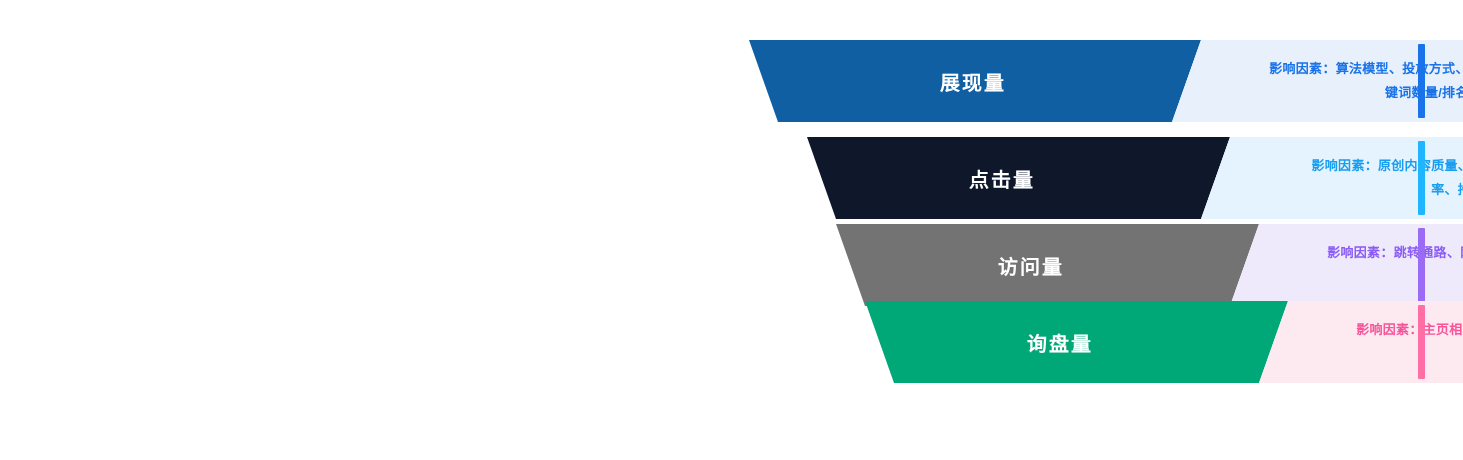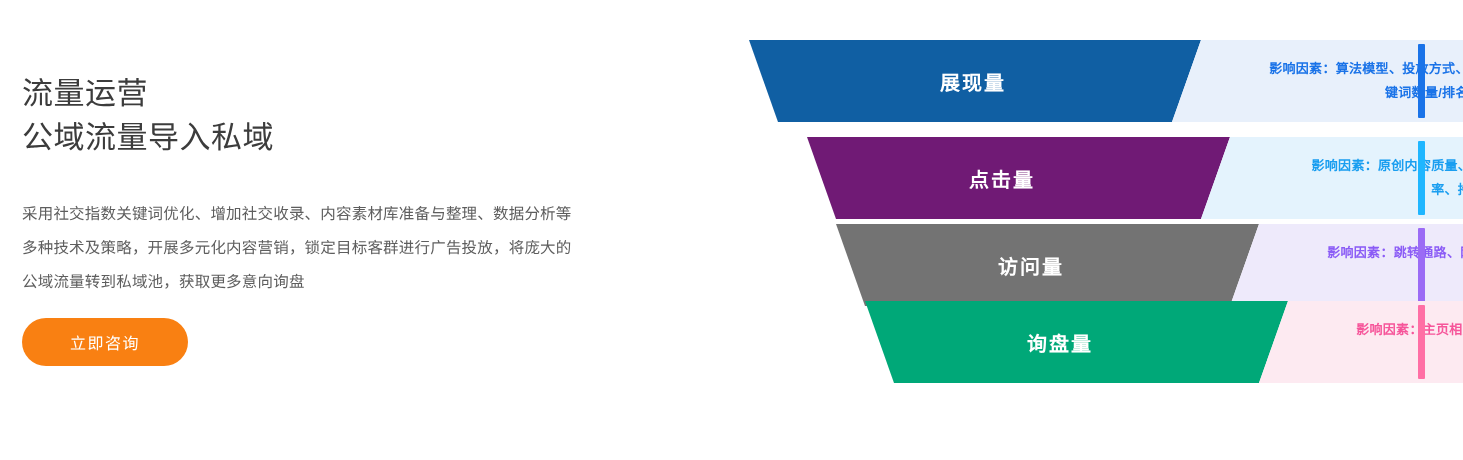--- a/index.html
+++ b/index.html
@@ -114,21 +114,21 @@
   }
 
   
   .r0 .stage-shape {
     width: 456px;
     background: #105fa3;
     clip-path: polygon(4px 0, 456px 0, 427px 82px, 33px 82px);
   }
   .r1 .stage-shape {
     width: 456px;
-    background: #701a75;
+    background: #0f172a;
     clip-path: polygon(33px 0, 456px 0, 427px 82px, 62px 82px);
     margin-left: 29px;
   }
   .r2 .stage-shape {
     width: 456px;
     background: #737373;
     clip-path: polygon(33px 0, 456px 0, 427px 82px, 62px 82px);
     margin-left: 58px;
   }
   .r3 .stage-shape {
@@ -179,33 +179,21 @@
   .r0 .accent-bar { left: 673px; background: #1a73e8; }
   .r1 .accent-bar { left: 673px; background: #1fb6ff; }
   .r2 .accent-bar { left: 673px; background: #9b6bf5; }
   .r3 .accent-bar { left: 673px; background: #ff6fa5; }
 </style>
 </head>
 <body>
 
 <div class="stage">
 
-  <div class="left-panel">
-    <h1 class="headline">
-      <span class="headline-line">流量运营</span>
-      <span class="headline-line">公域流量导入私域</span>
-    </h1>
-    <p class="body-copy">
-      <span class="body-line">采用社交指数关键词优化、增加社交收录、内容素材库准备与整理、数据分析等</span>
-      <span class="body-line">多种技术及策略，开展多元化内容营销，锁定目标客群进行广告投放，将庞大的</span>
-      <span class="body-line">公域流量转到私域池，获取更多意向询盘</span>
-    </p>
-  </div>
-
-  <button class="cta-button">立即咨询</button>
+
 
   <div class="funnel">
 
     <div class="funnel-row r0">
       <div class="stage-shape">
         <span class="stage-label">展现量</span>
       </div>
       <div class="note-panel">
         <span class="note-text">影响因素：算法模型、投放方式、关键词数量/排名等</span>
       </div>

